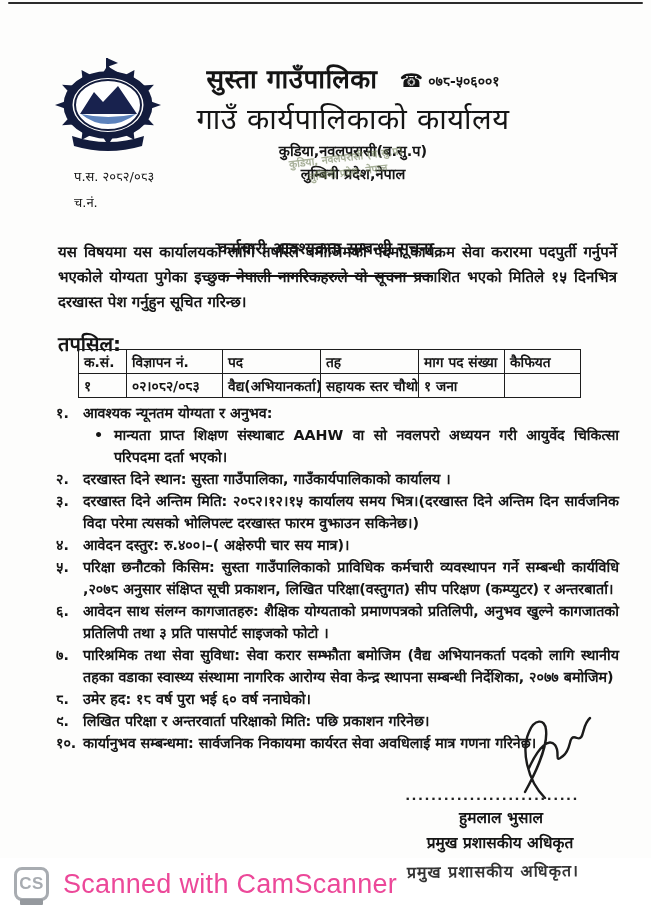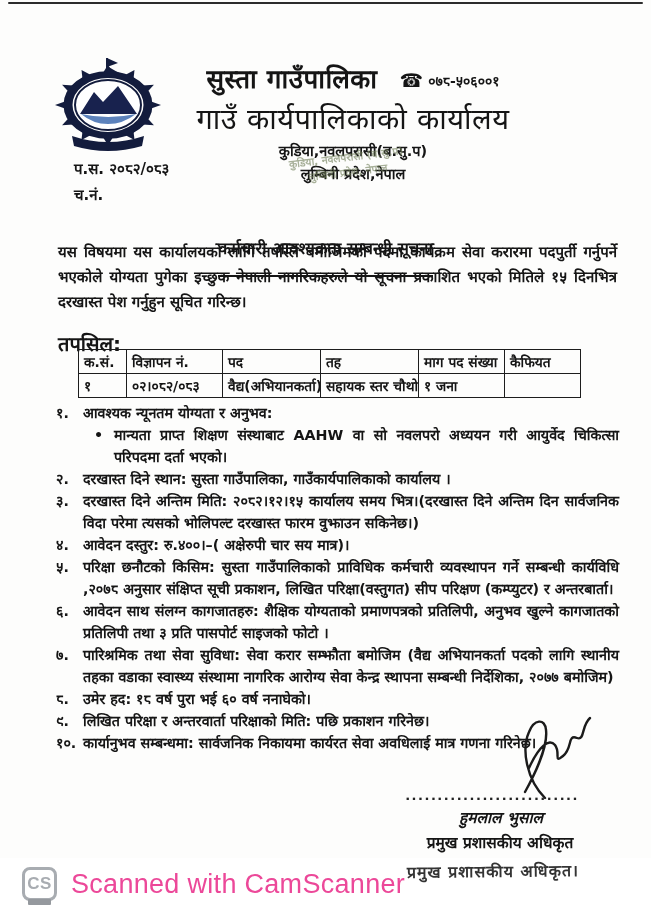--- a/index.html
+++ b/index.html
@@ -25,21 +25,21 @@
   .office-name { font-size:29px; font-weight:400; margin-top:2px; letter-spacing:.5px; }
   .addr { font-size:14.5px; font-weight:700; margin-top:3px; }
   .hstamp {
     position:absolute; left:242px; top:150px; width:210px;
     transform:rotate(-7deg);
     color:#6f7d58; opacity:.6;
     font-size:10.5px; font-weight:600; line-height:15px; text-align:center;
     pointer-events:none;
   }
 
-  .refs { position:absolute; left:74px; top:156px; font-size:15px; font-weight:700; line-height:26px; }
+  .refs { position:absolute; left:74px; top:164px; font-size:13px; font-weight:400; line-height:26px; }
   .published { position:absolute; right:28px; top:213px; font-size:15.5px; font-weight:700; }
 
   .notice-title { position:absolute; left:0; right:0; top:236px; text-align:center; }
   .notice-title span {
     display:inline-block; font-size:16.5px; font-weight:700;
     border-bottom:2px solid #151515; padding-bottom:16px;
   }
 
   .intro {
     position:absolute; left:58px; right:34px; top:240px;
@@ -60,35 +60,35 @@
   .list { position:absolute; left:56px; right:32px; top:402px; }
   .item { display:flex; align-items:flex-start; font-size:14.3px; font-weight:600; line-height:22px; }
   .item .num { min-width:27px; flex:0 0 auto; }
   .item .txt { flex:1 1 auto; text-align:justify; }
   .sub-bullet { display:flex; padding-left:38px; font-size:14.3px; font-weight:600; line-height:22px; }
   .sub-bullet .dot { min-width:20px; flex:0 0 auto; }
   .sub-bullet .txt { flex:1 1 auto; text-align:justify; }
 
   .sig-scribble { position:absolute; right:58px; top:712px; width:118px; height:92px; }
   .sig-dots { position:absolute; right:72px; top:788px; font-size:13px; font-weight:700; letter-spacing:1.5px; color:#222; }
-  .sig-name { position:absolute; right:60px; top:806px; width:180px; text-align:center; font-size:15.5px; font-weight:700;font-style:italic; }
+  .sig-name { position:absolute; right:60px; top:806px; width:180px; text-align:center; font-size:15.5px; font-weight:700; }
   .sig-desig { position:absolute; right:36px; top:831px; width:230px; text-align:center; font-size:15.5px; font-weight:700; }
   .office-stamp {
     position:absolute; right:38px; top:860px; width:240px; text-align:center;
     font-size:16px; font-weight:700; letter-spacing:1px; color:#1f1f1f; opacity:.9;
     transform:rotate(-.6deg); z-index:5;
   }
 
   .cs-bar {
     position:absolute; left:0; right:0; bottom:0; height:52px;
     background:#ffffff; display:flex; align-items:center;
     font-family:"Liberation Sans",sans-serif;
   }
   .cs-badge {
-    position:relative; margin-left:22px; width:35px; height:34px;
+    position:relative; margin-left:14px; width:35px; height:34px;
     border:3px solid #a8acb1; border-radius:8px;
     display:flex; align-items:center; justify-content:center;
     color:#a8acb1; font-size:17px; font-weight:700; letter-spacing:.5px;
   }
   .cs-badge::after {
     content:""; position:absolute; left:3px; right:3px; bottom:-7px; height:6px;
     background:#95999e; border-radius:1px;
   }
   .cs-text { margin-left:14px; font-size:27px; color:#ec4899; font-weight:400; letter-spacing:.3px; }
 </style>

